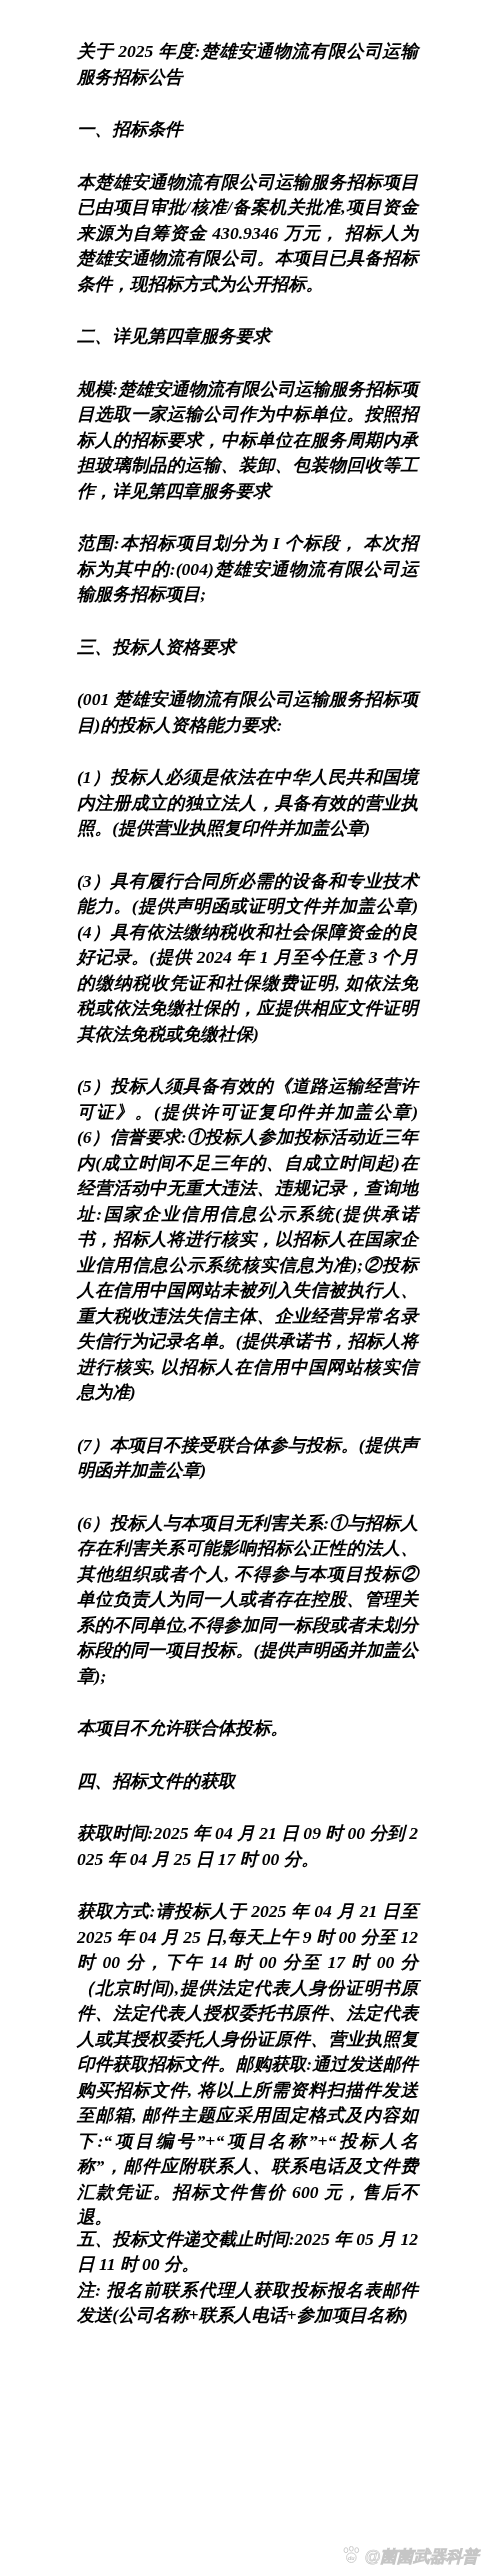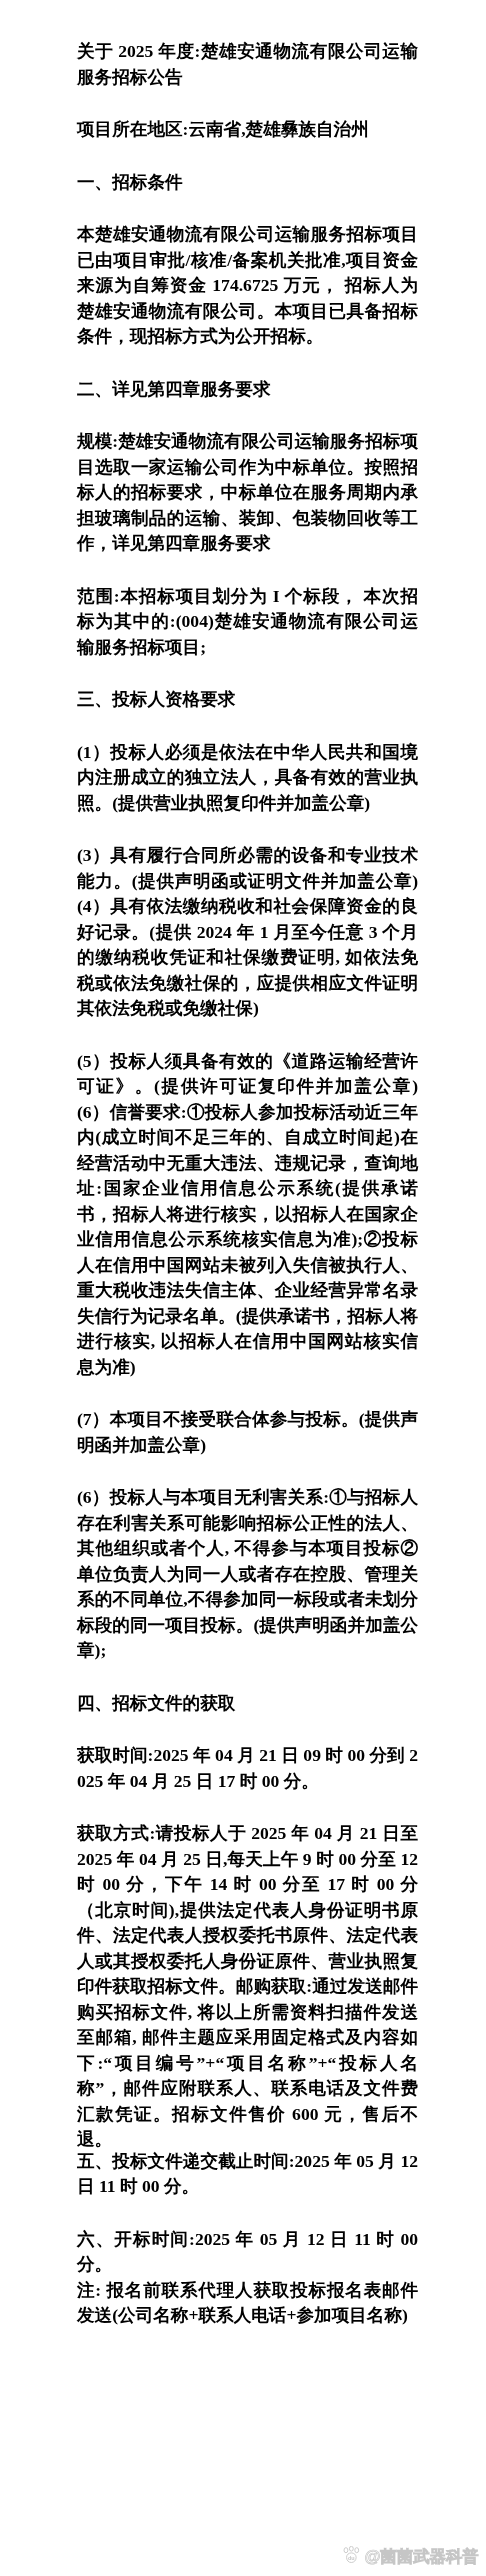--- a/index.html
+++ b/index.html
@@ -4,20 +4,21 @@
 <style>
   html,body{margin:0;padding:0;background:#ffffff;}
   .page{
     position:relative;
     width:486px;height:2576px;
     background:#ffffff;
     overflow:hidden;
     color:#000000;
     font-family:"Liberation Serif","DejaVu Serif",serif;
     font-weight:bold;
+    font-style:italic;
   }
   .content{padding:39px 68px 0 77px;}
   p.block{
     margin:27px 0 0 0;
     font-size:17.6px;
     line-height:25.5px;
     text-align:justify;
     word-break:break-all;
   }
   p.block.first{margin-top:0;}
@@ -35,37 +36,37 @@
   }
   .watermark .paw{flex:0 0 auto;}
 </style>
 </head>
 <body>
 
 <div class="page">
   <div class="content">
 
     <p class="block first">关于 2025 年度:楚雄安通物流有限公司运输服务招标公告</p>
-    <p class="block">项目所在地区:云南省,楚雄彝族自治州</p>
     <p class="block">一、招标条件</p>
-    <p class="block">本楚雄安通物流有限公司运输服务招标项目已由项目审批/核准/备案机关批准,项目资金来源为自筹资金 174.6725 万元， 招标人为楚雄安通物流有限公司。本项目已具备招标条件，现招标方式为公开招标。</p>
+    <p class="block">本楚雄安通物流有限公司运输服务招标项目已由项目审批/核准/备案机关批准,项目资金来源为自筹资金 430.9346 万元， 招标人为楚雄安通物流有限公司。本项目已具备招标条件，现招标方式为公开招标。</p>
     <p class="block">二、详见第四章服务要求</p>
     <p class="block">规模:楚雄安通物流有限公司运输服务招标项目选取一家运输公司作为中标单位。按照招标人的招标要求，中标单位在服务周期内承担玻璃制品的运输、装卸、包装物回收等工作，详见第四章服务要求</p>
     <p class="block">范围:本招标项目划分为 I 个标段， 本次招标为其中的:(004)楚雄安通物流有限公司运输服务招标项目;</p>
     <p class="block">三、投标人资格要求</p>
+    <p class="block">(001 楚雄安通物流有限公司运输服务招标项目)的投标人资格能力要求:</p>
     <p class="block">(1）投标人必须是依法在中华人民共和国境内注册成立的独立法人，具备有效的营业执照。(提供营业执照复印件并加盖公章)</p>
     <p class="block">(3）具有履行合同所必需的设备和专业技术能力。(提供声明函或证明文件并加盖公章)(4）具有依法缴纳税收和社会保障资金的良好记录。(提供 2024 年 1 月至今任意 3 个月的缴纳税收凭证和社保缴费证明, 如依法免税或依法免缴社保的，应提供相应文件证明其依法免税或免缴社保)</p>
     <p class="block">(5）投标人须具备有效的《道路运输经营许可证》。(提供许可证复印件并加盖公章)(6）信誉要求:①投标人参加投标活动近三年内(成立时间不足三年的、自成立时间起)在经营活动中无重大违法、违规记录，查询地址:国家企业信用信息公示系统(提供承诺书，招标人将进行核实，以招标人在国家企业信用信息公示系统核实信息为准);②投标人在信用中国网站未被列入失信被执行人、重大税收违法失信主体、企业经营异常名录失信行为记录名单。(提供承诺书，招标人将进行核实, 以招标人在信用中国网站核实信息为准)</p>
     <p class="block">(7）本项目不接受联合体参与投标。(提供声明函并加盖公章)</p>
     <p class="block">(6）投标人与本项目无利害关系:①与招标人存在利害关系可能影响招标公正性的法人、其他组织或者个人, 不得参与本项目投标②单位负责人为同一人或者存在控股、管理关系的不同单位,不得参加同一标段或者未划分标段的同一项目投标。(提供声明函并加盖公章);</p>
+    <p class="block">本项目不允许联合体投标。</p>
     <p class="block">四、招标文件的获取</p>
     <p class="block">获取时间:2025 年 04 月 21 日 09 时 00 分到 2025 年 04 月 25 日 17 时 00 分。</p>
     <p class="block">获取方式:请投标人于 2025 年 04 月 21 日至 2025 年 04 月 25 日,每天上午 9 时 00 分至 12 时 00 分，下午 14 时 00 分至 17 时 00 分（北京时间),提供法定代表人身份证明书原件、法定代表人授权委托书原件、法定代表人或其授权委托人身份证原件、营业执照复印件获取招标文件。邮购获取:通过发送邮件购买招标文件, 将以上所需资料扫描件发送至邮箱, 邮件主题应采用固定格式及内容如下:“项目编号”+“项目名称”+“投标人名称”，邮件应附联系人、联系电话及文件费汇款凭证。招标文件售价 600 元，售后不退。</p>
     <p class="block tight">五、投标文件递交截止时间:2025 年 05 月 12 日 11 时 00 分。</p>
-    <p class="block">六、开标时间:2025 年 05 月 12 日 11 时 00 分。</p>
     <p class="block contig">注: 报名前联系代理人获取投标报名表邮件发送(公司名称+联系人电话+参加项目名称)</p>
 
   </div>
 
   <div class="watermark">
     <span class="paw">
       <svg width="20.7" height="18" viewBox="0 0 34 30" fill="none" stroke="#c6c6c6" stroke-width="1.5" style="font-size:27px">
         <ellipse cx="8" cy="7" rx="3.2" ry="4.2"></ellipse>
         <ellipse cx="17" cy="4.5" rx="3.2" ry="4"></ellipse>
         <ellipse cx="26" cy="7" rx="3.2" ry="4.2"></ellipse>

